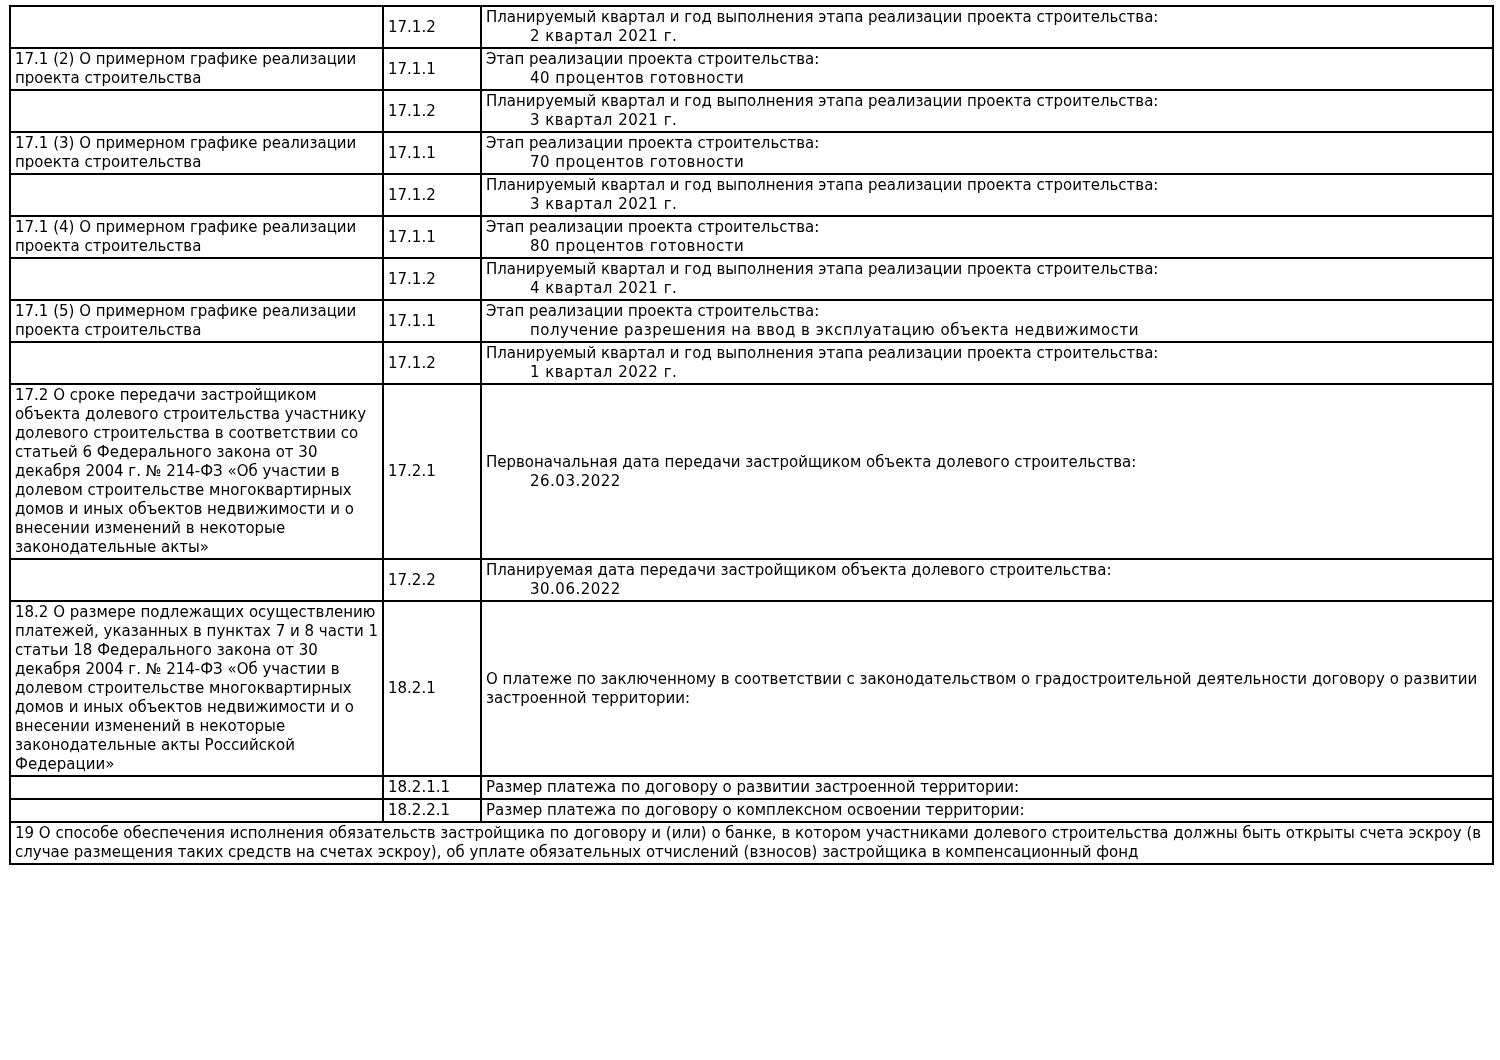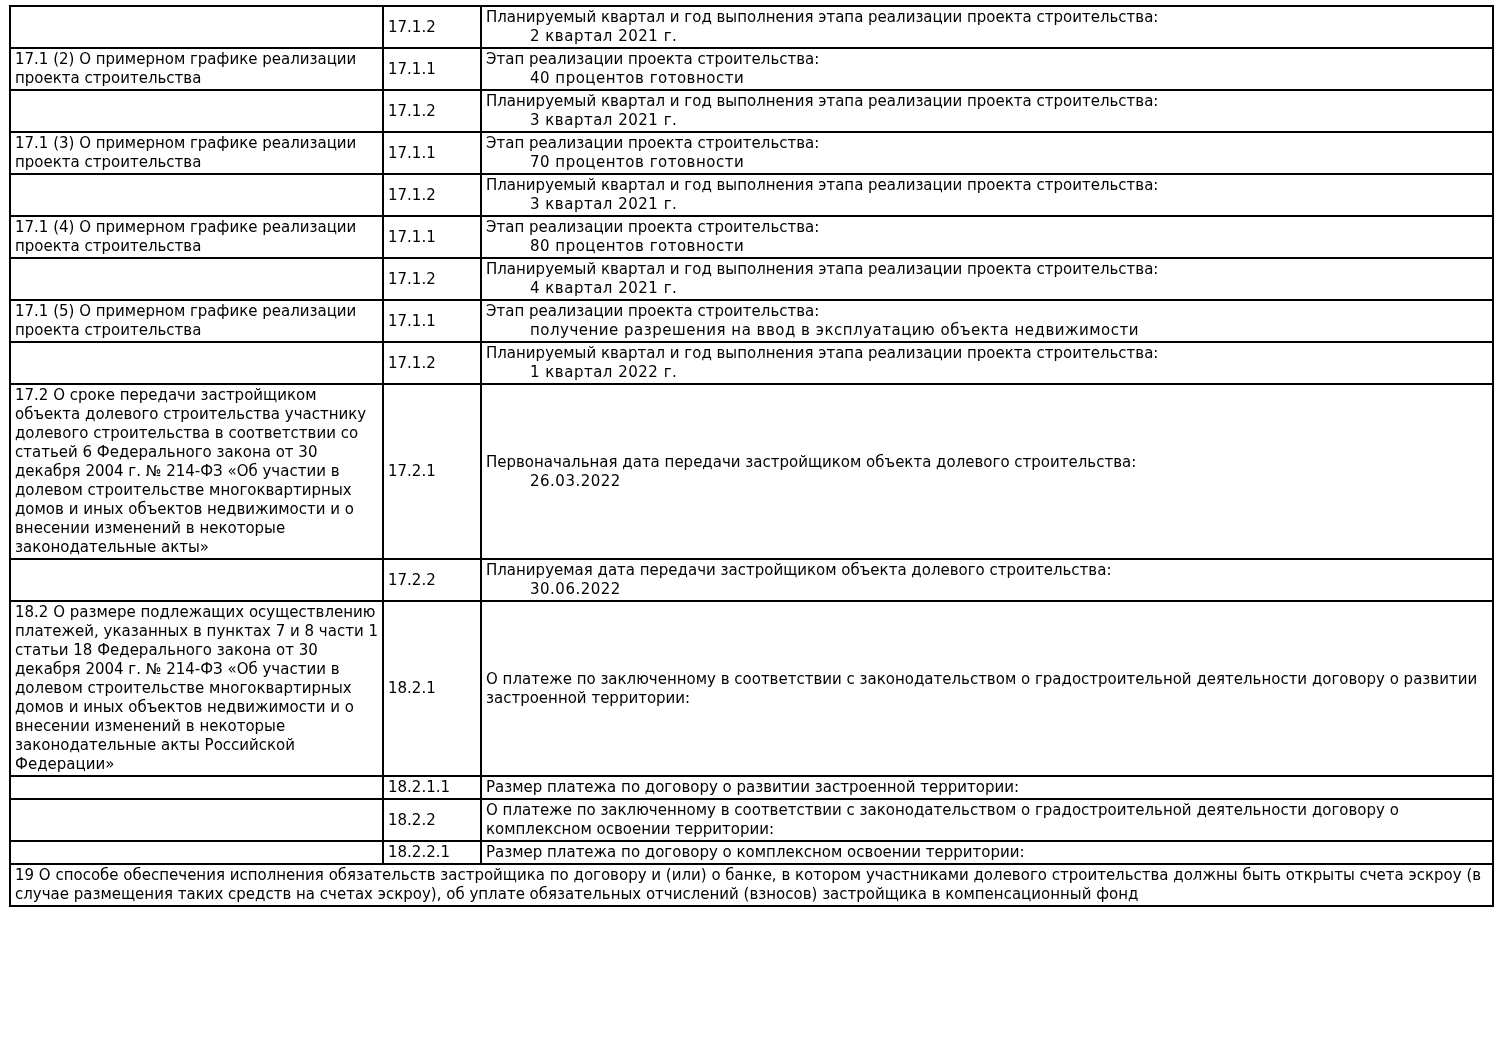--- a/index.html
+++ b/index.html
@@ -160,27 +160,20 @@
         </tr>
         <tr>
           <td class="left-cell"></td>
           <td class="num-cell">18.2.1.1</td>
           <td class="content-cell">
             <div class="field-label">Размер платежа по договору о развитии застроенной территории:</div>
           </td>
         </tr>
         <tr>
           <td class="left-cell"></td>
-          <td class="num-cell">18.2.2</td>
-          <td class="content-cell">
-            <div class="field-label">О платеже по заключенному в соответствии с законодательством о градостроительной деятельности договору о комплексном освоении территории:</div>
-          </td>
-        </tr>
-        <tr>
-          <td class="left-cell"></td>
           <td class="num-cell">18.2.2.1</td>
           <td class="content-cell">
             <div class="field-label">Размер платежа по договору о комплексном освоении территории:</div>
           </td>
         </tr>
         <tr>
           <td colspan="3" class="section-cell">19 О способе обеспечения исполнения обязательств застройщика по договору и (или) о банке, в котором участниками долевого строительства должны быть открыты счета эскроу (в случае размещения таких средств на счетах эскроу), об уплате обязательных отчислений (взносов) застройщика в компенсационный фонд</td>
         </tr>
       </tbody>
   </table>

